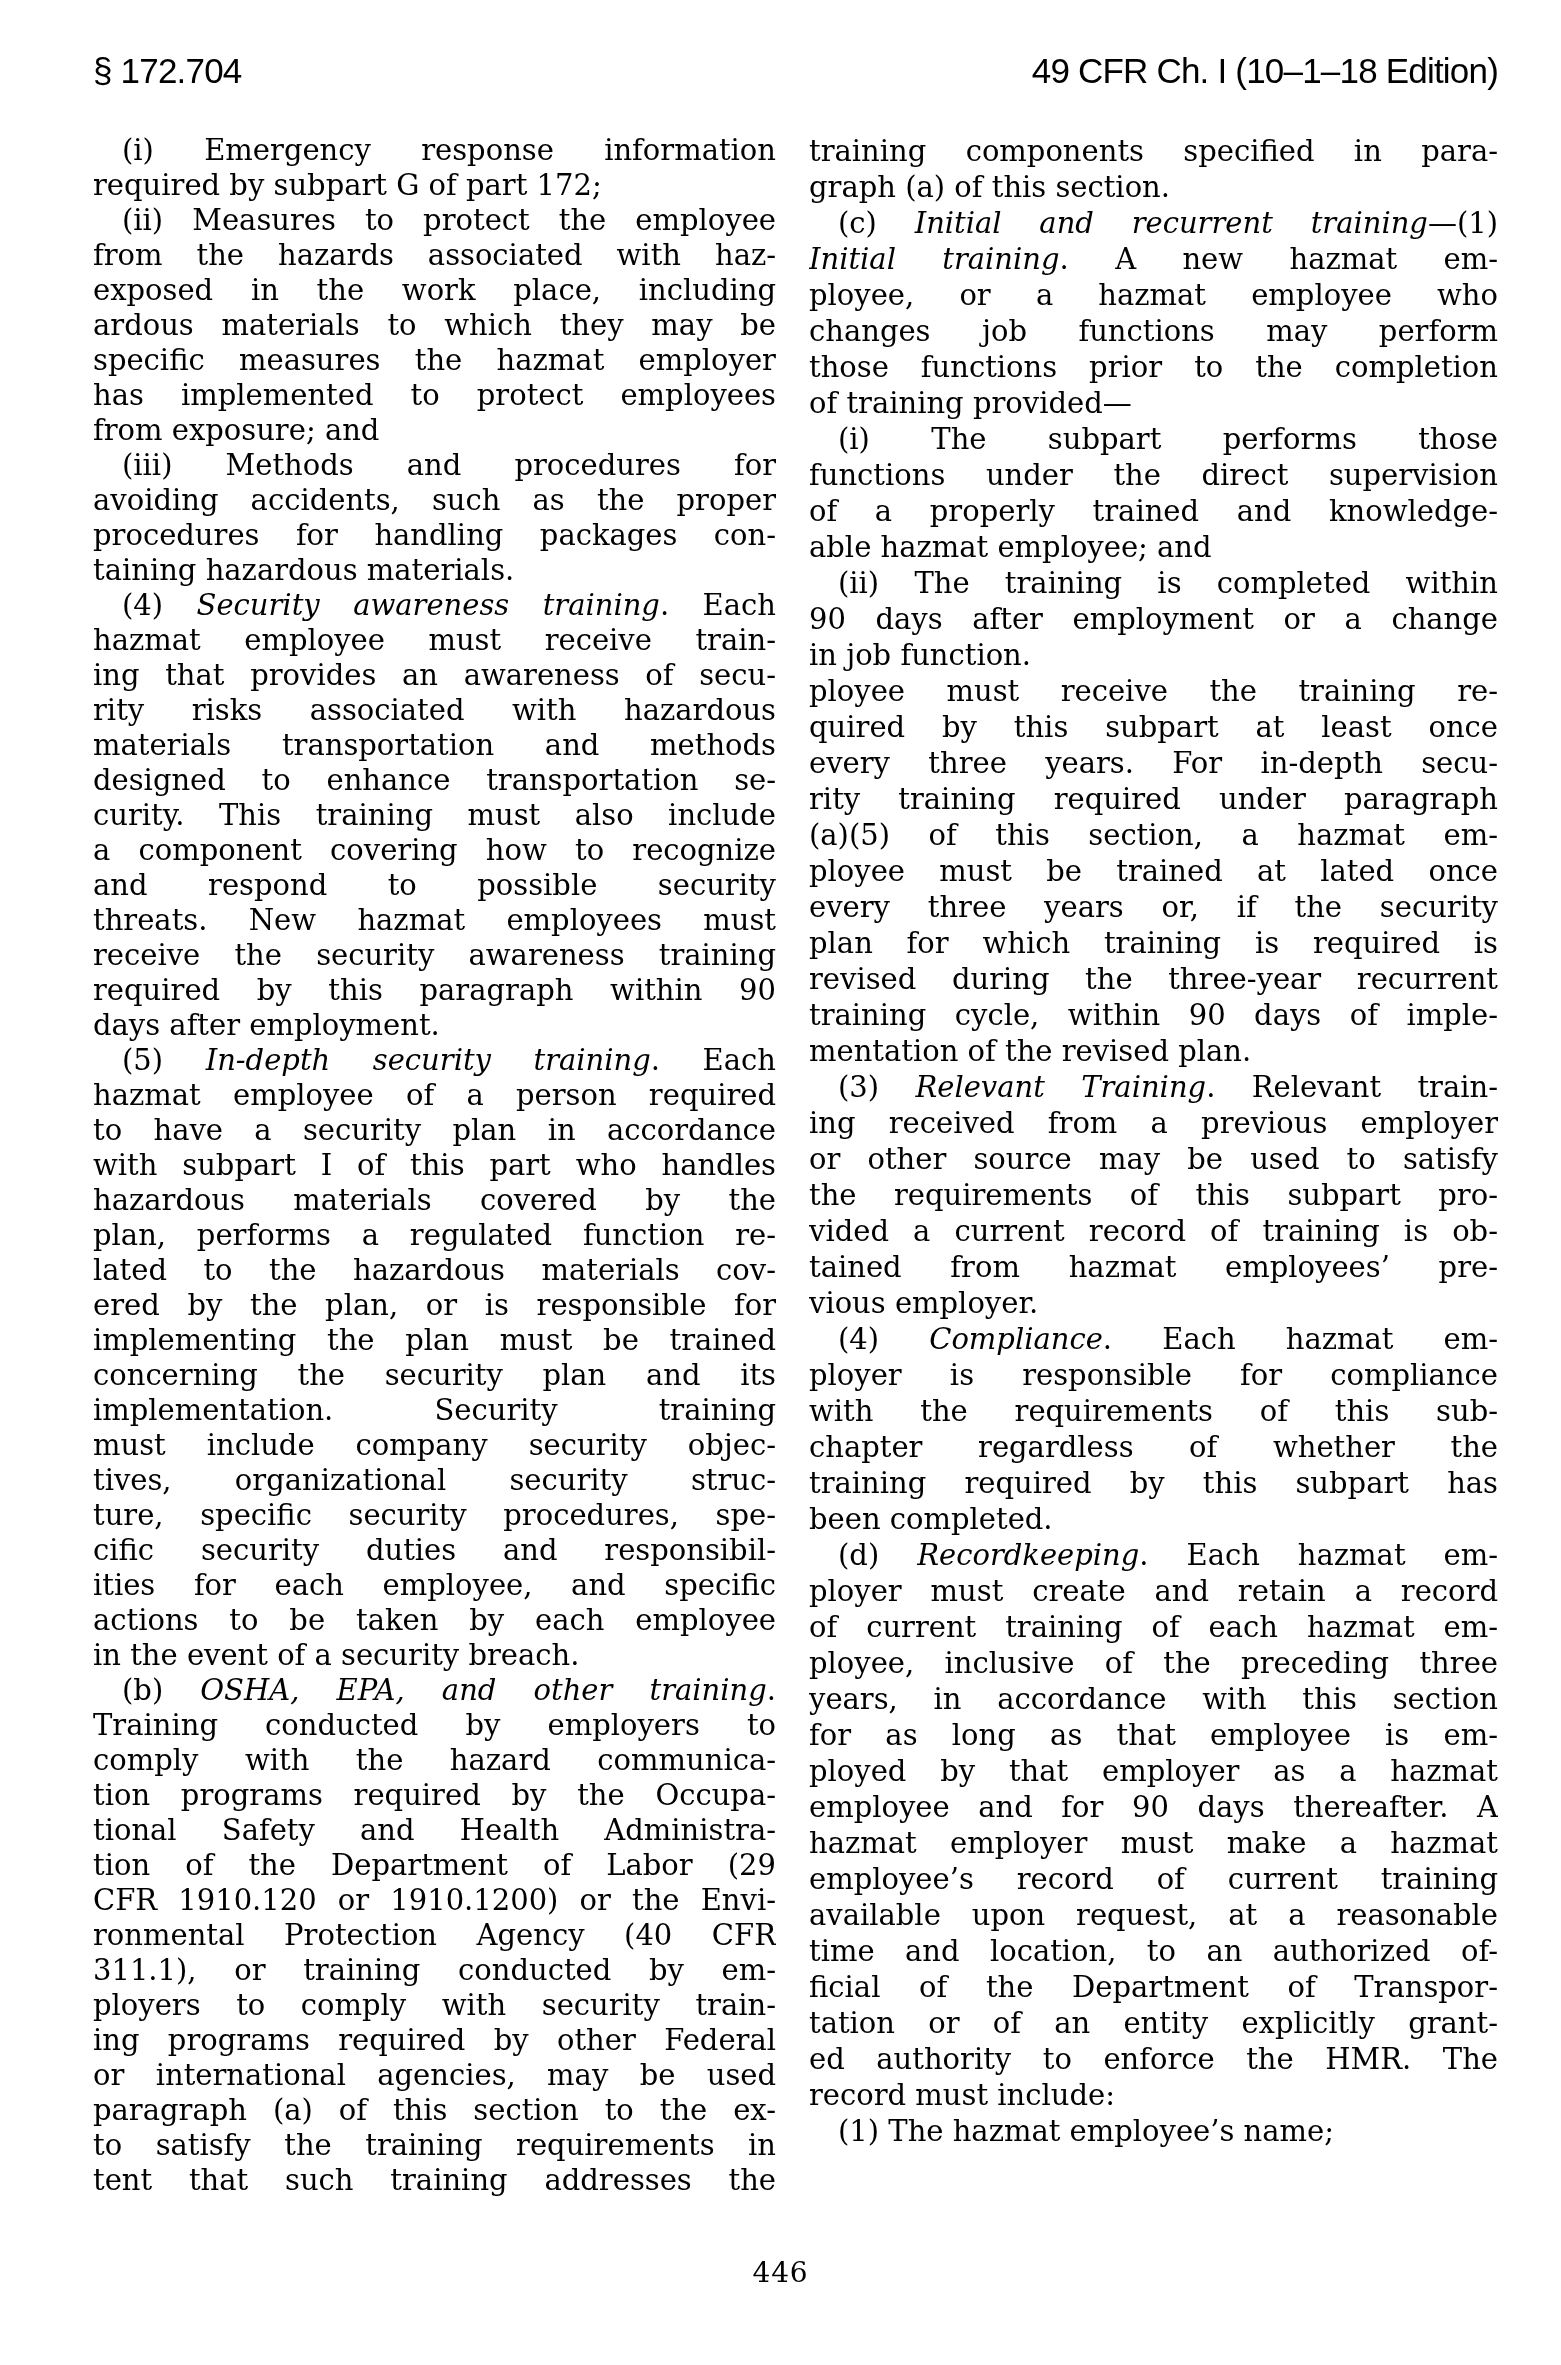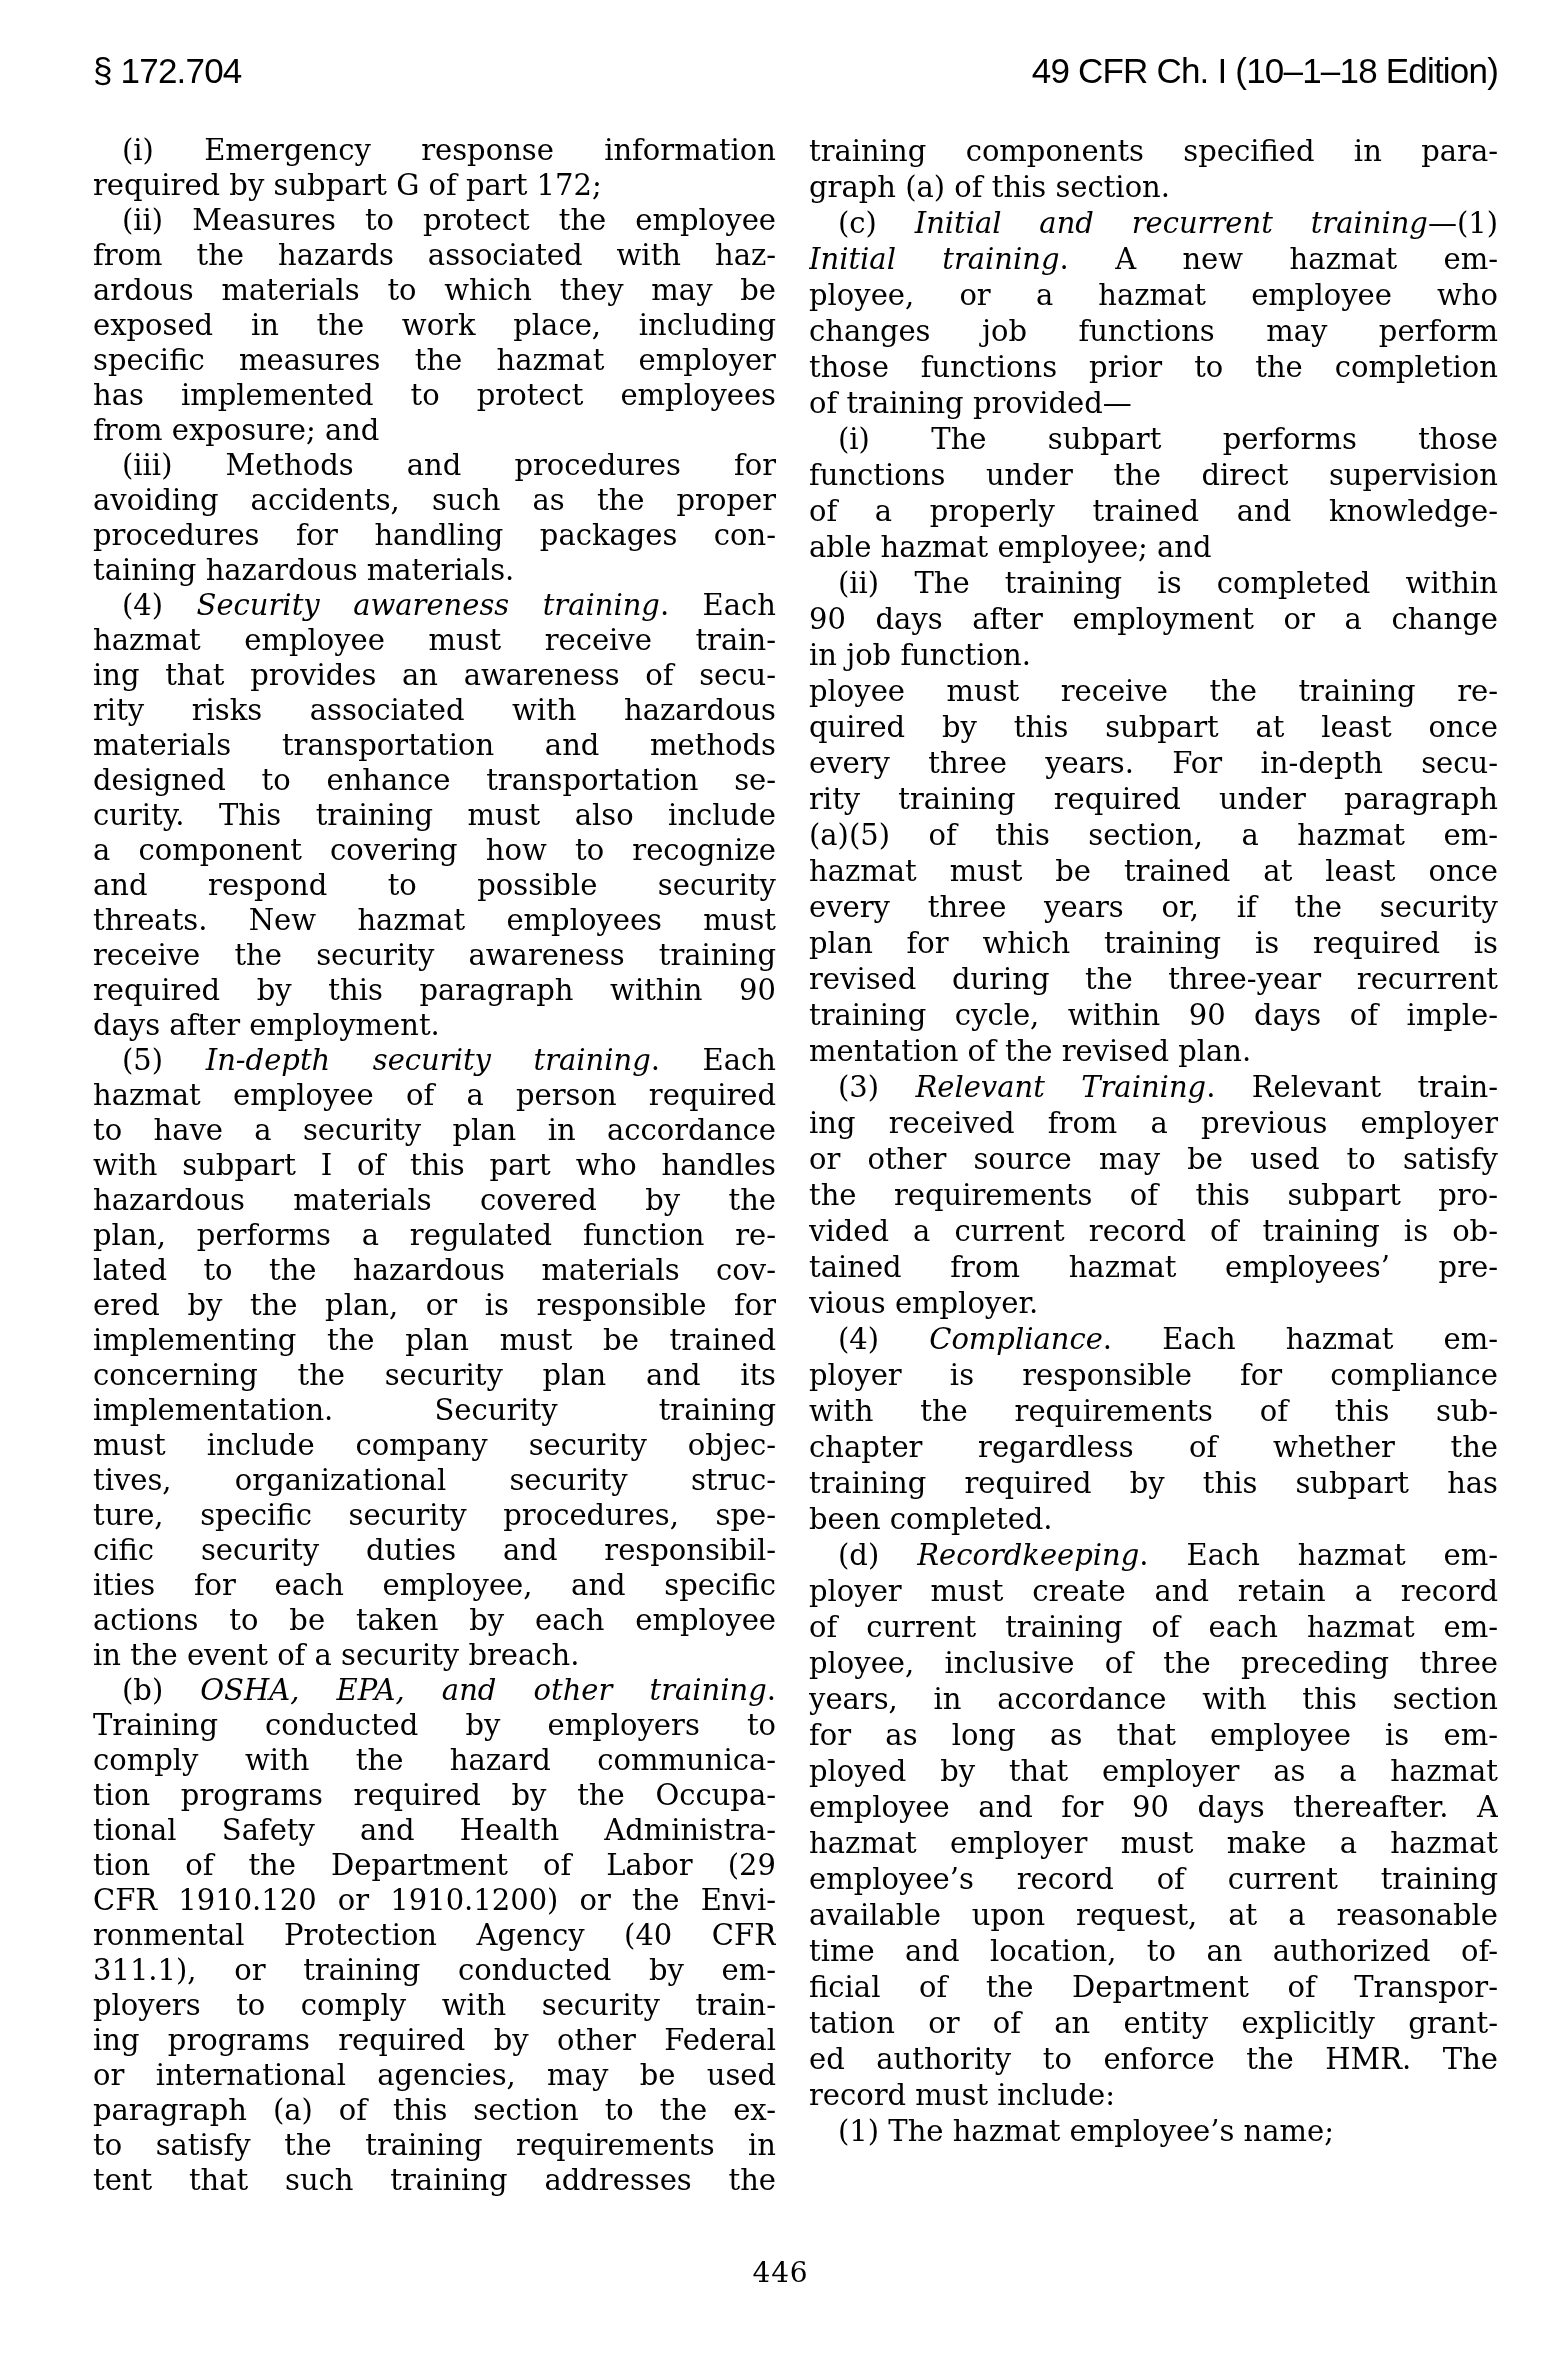--- a/index.html
+++ b/index.html
@@ -35,22 +35,22 @@
 <div class="running-head">
   <span>§ 172.704</span>
   <span>49 CFR Ch. I (10–1–18 Edition)</span>
 </div>
 
 <div class="col col-left">
     <div class="ln in j"><span>(i) Emergency response information</span></div>
     <div class="ln"><span>required by subpart G of part 172;</span></div>
     <div class="ln in j"><span>(ii) Measures to protect the employee</span></div>
     <div class="ln j"><span>from the hazards associated with haz-</span></div>
+    <div class="ln j"><span>exposed in the work place, including</span></div>
     <div class="ln j"><span>ardous materials to which they may be</span></div>
-    <div class="ln j"><span>exposed in the work place, including</span></div>
     <div class="ln j"><span>specific measures the hazmat employer</span></div>
     <div class="ln j"><span>has implemented to protect employees</span></div>
     <div class="ln"><span>from exposure; and</span></div>
     <div class="ln in j"><span>(iii) Methods and procedures for</span></div>
     <div class="ln j"><span>avoiding accidents, such as the proper</span></div>
     <div class="ln j"><span>procedures for handling packages con-</span></div>
     <div class="ln"><span>taining hazardous materials.</span></div>
     <div class="ln in j"><span>(4) </span><span class="it">Security awareness training</span><span>. Each</span></div>
     <div class="ln j"><span>hazmat employee must receive train-</span></div>
     <div class="ln j"><span>ing that provides an awareness of secu-</span></div>
@@ -112,21 +112,21 @@
     <div class="ln j"><span>of a properly trained and knowledge-</span></div>
     <div class="ln"><span>able hazmat employee; and</span></div>
     <div class="ln in j"><span>(ii) The training is completed within</span></div>
     <div class="ln j"><span>90 days after employment or a change</span></div>
     <div class="ln"><span>in job function.</span></div>
     <div class="ln j"><span>ployee must receive the training re-</span></div>
     <div class="ln j"><span>quired by this subpart at least once</span></div>
     <div class="ln j"><span>every three years. For in-depth secu-</span></div>
     <div class="ln j"><span>rity training required under paragraph</span></div>
     <div class="ln j"><span>(a)(5) of this section, a hazmat em-</span></div>
-    <div class="ln j"><span>hazmat must be trained at least once</span></div>
+    <div class="ln j"><span>ployee must be trained at lated once</span></div>
     <div class="ln j"><span>every three years or, if the security</span></div>
     <div class="ln j"><span>plan for which training is required is</span></div>
     <div class="ln j"><span>revised during the three-year recurrent</span></div>
     <div class="ln j"><span>training cycle, within 90 days of imple-</span></div>
     <div class="ln"><span>mentation of the revised plan.</span></div>
     <div class="ln in j"><span>(3) </span><span class="it">Relevant Training</span><span>. Relevant train-</span></div>
     <div class="ln j"><span>ing received from a previous employer</span></div>
     <div class="ln j"><span>or other source may be used to satisfy</span></div>
     <div class="ln j"><span>the requirements of this subpart pro-</span></div>
     <div class="ln j"><span>vided a current record of training is ob-</span></div>

